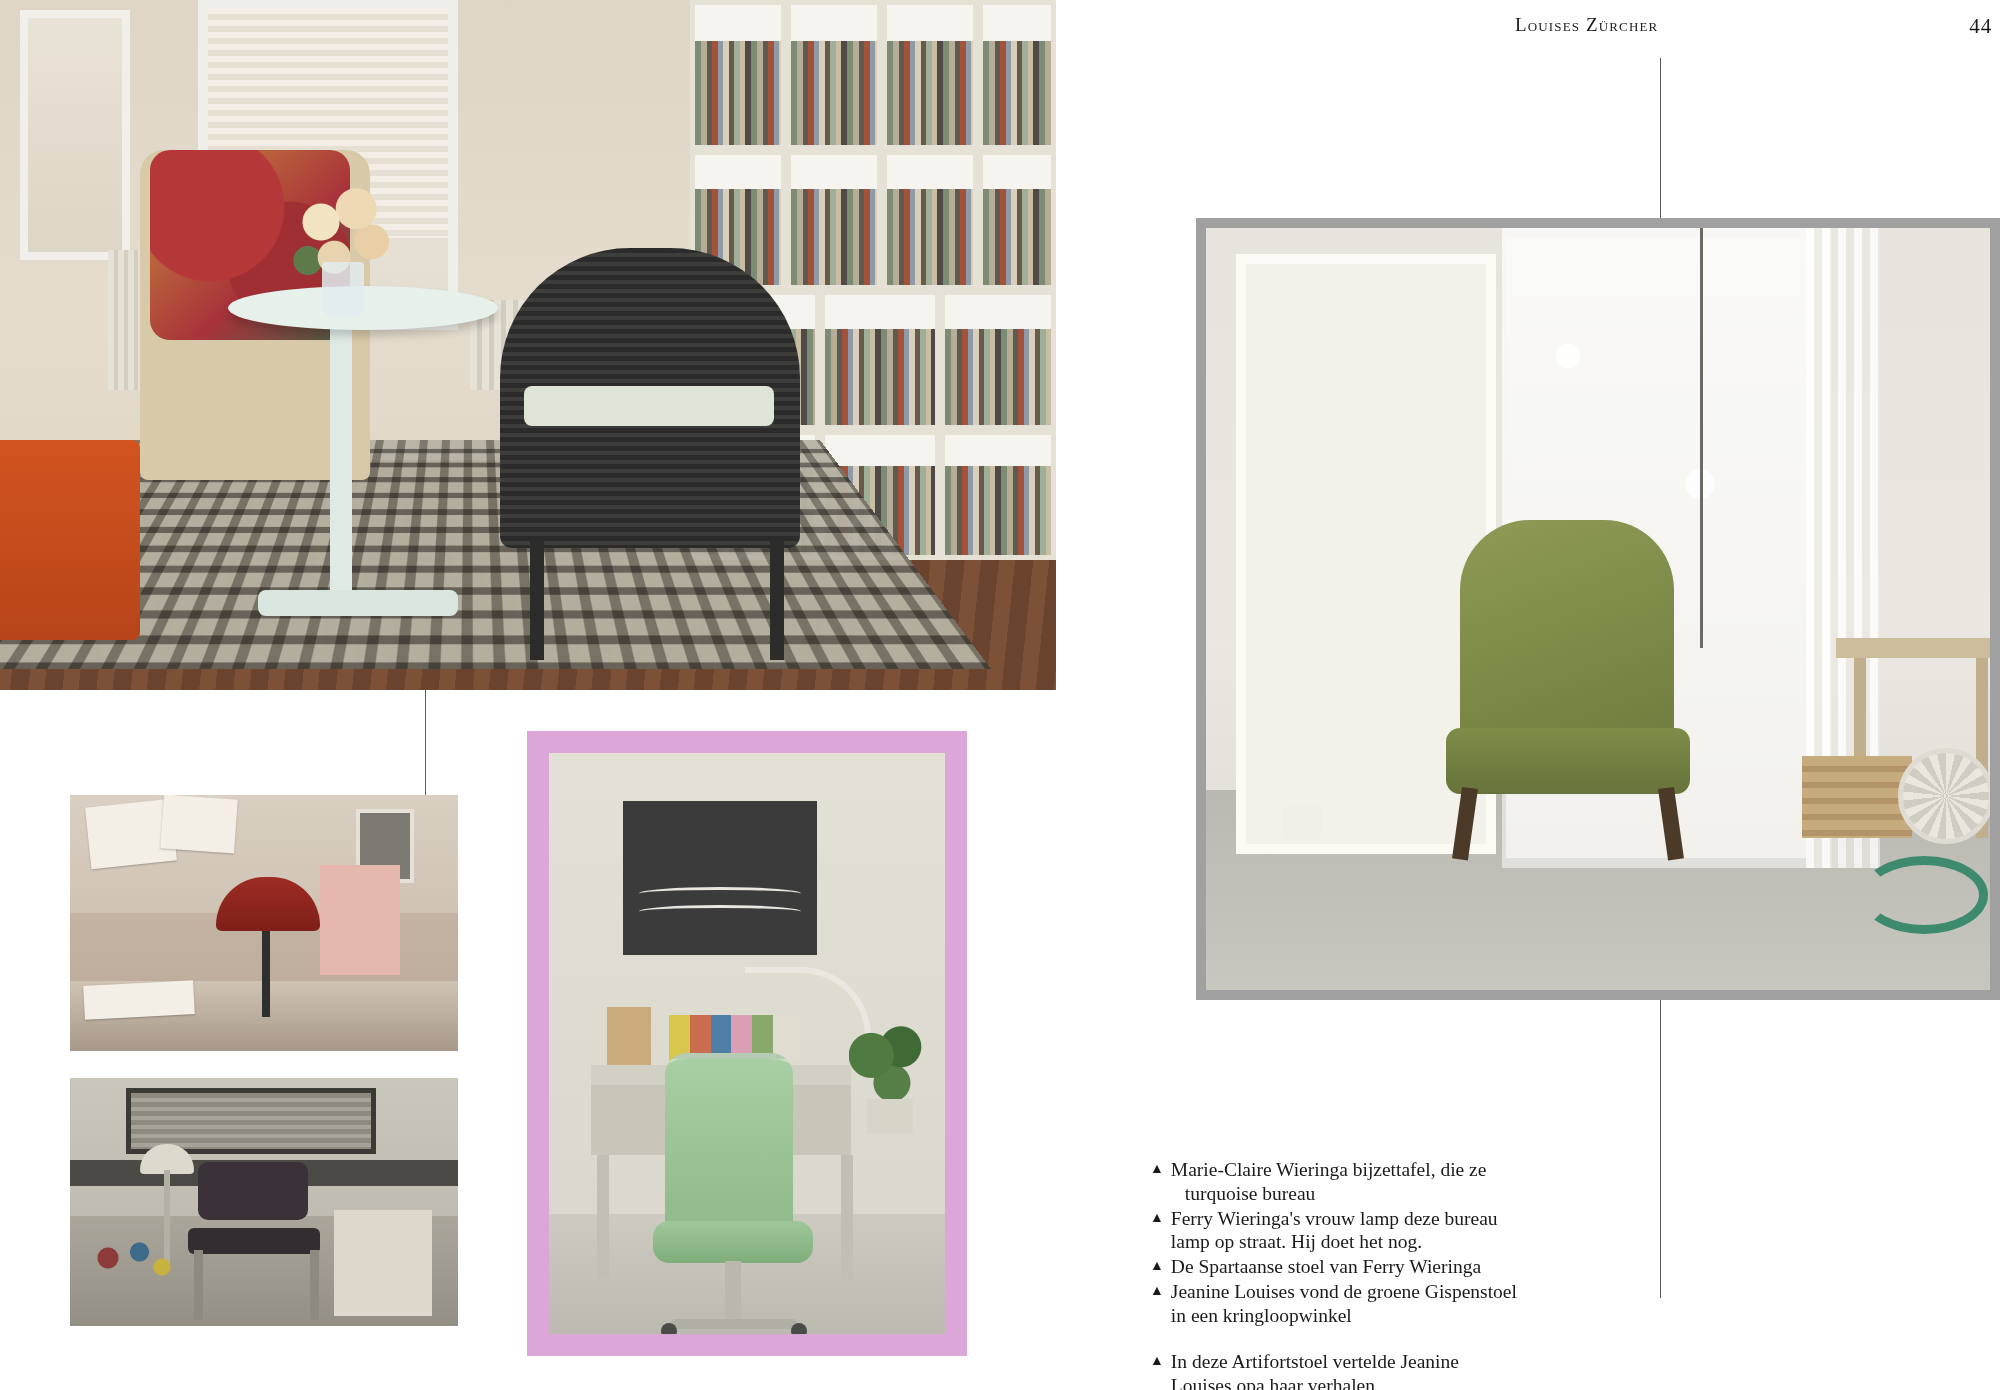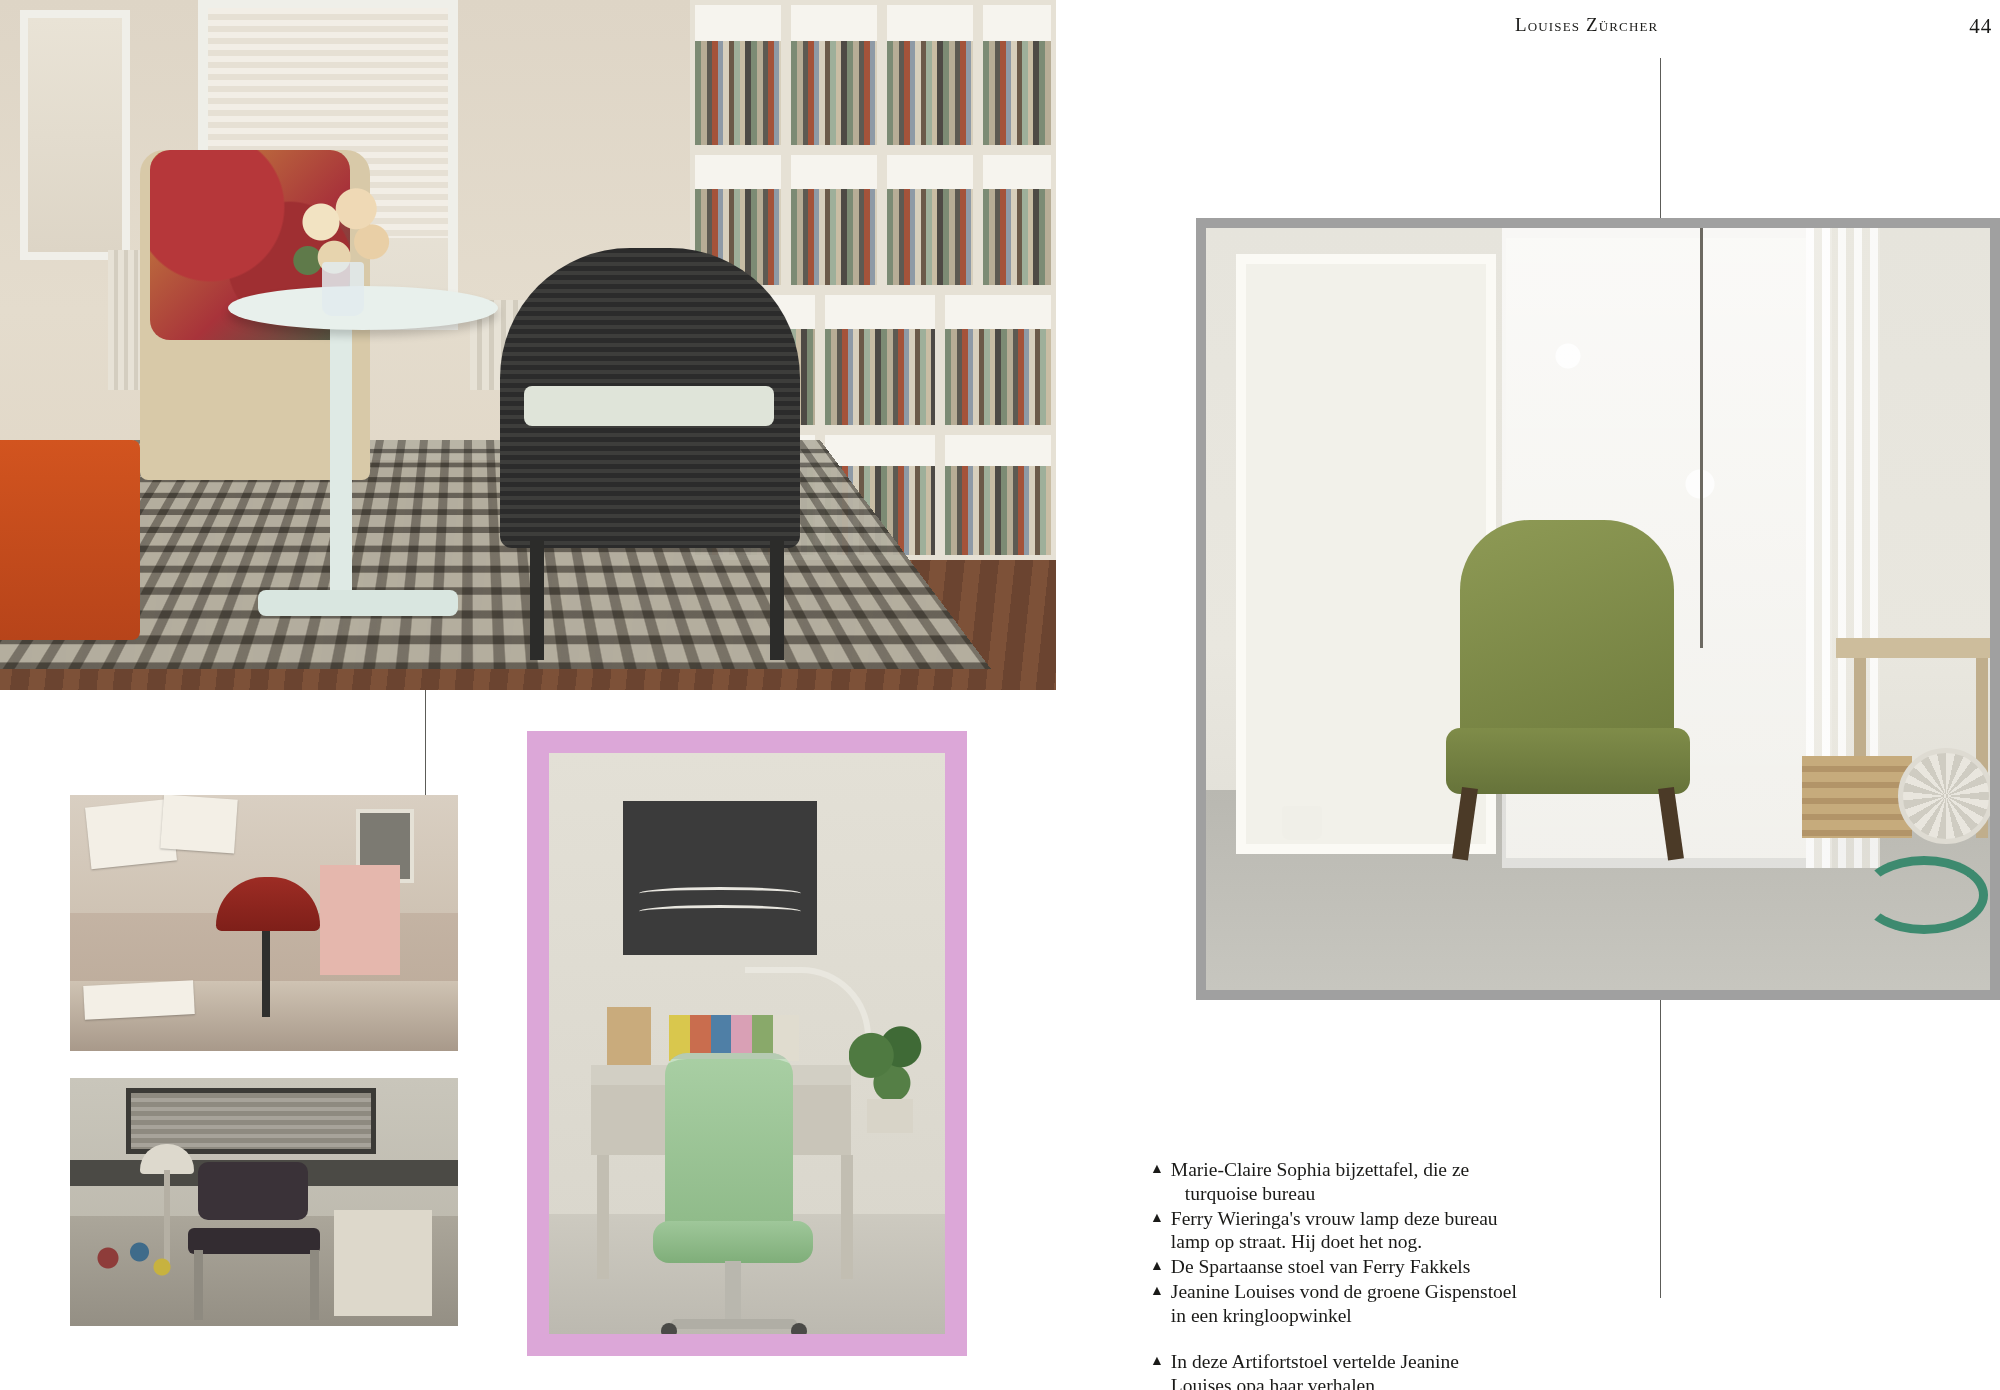--- a/index.html
+++ b/index.html
@@ -631,37 +631,37 @@
 
       <div class="castor" style="left:242px;"></div>
     </div>
   </div>
 
   <div class="captions">
 
     <div class="caption-line">
       <span class="tri">▲</span>
       <span class="txt">
-        <span>Marie-Claire Sophia bijzettafel, die ze</span>
+        <span>Marie-Claire Wieringa bijzettafel, die ze</span>
         <span class="cont" style="margin-left:14px;">turquoise bureau</span>
       </span>
     </div>
 
     <div class="caption-line">
       <span class="tri">▲</span>
       <span class="txt">
         <span>Ferry Wieringa's vrouw lamp deze bureau</span>
         <span class="cont">lamp op straat. Hij doet het nog.</span>
       </span>
     </div>
 
     <div class="caption-line">
       <span class="tri">▲</span>
       <span class="txt">
-        <span>De Spartaanse stoel van Ferry Fakkels</span>
+        <span>De Spartaanse stoel van Ferry Wieringa</span>
       </span>
     </div>
 
     <div class="caption-line">
       <span class="tri">▲</span>
       <span class="txt">
         <span>Jeanine Louises vond de groene Gispenstoel</span>
         <span class="cont">in een kringloopwinkel</span>
       </span>
     </div>

